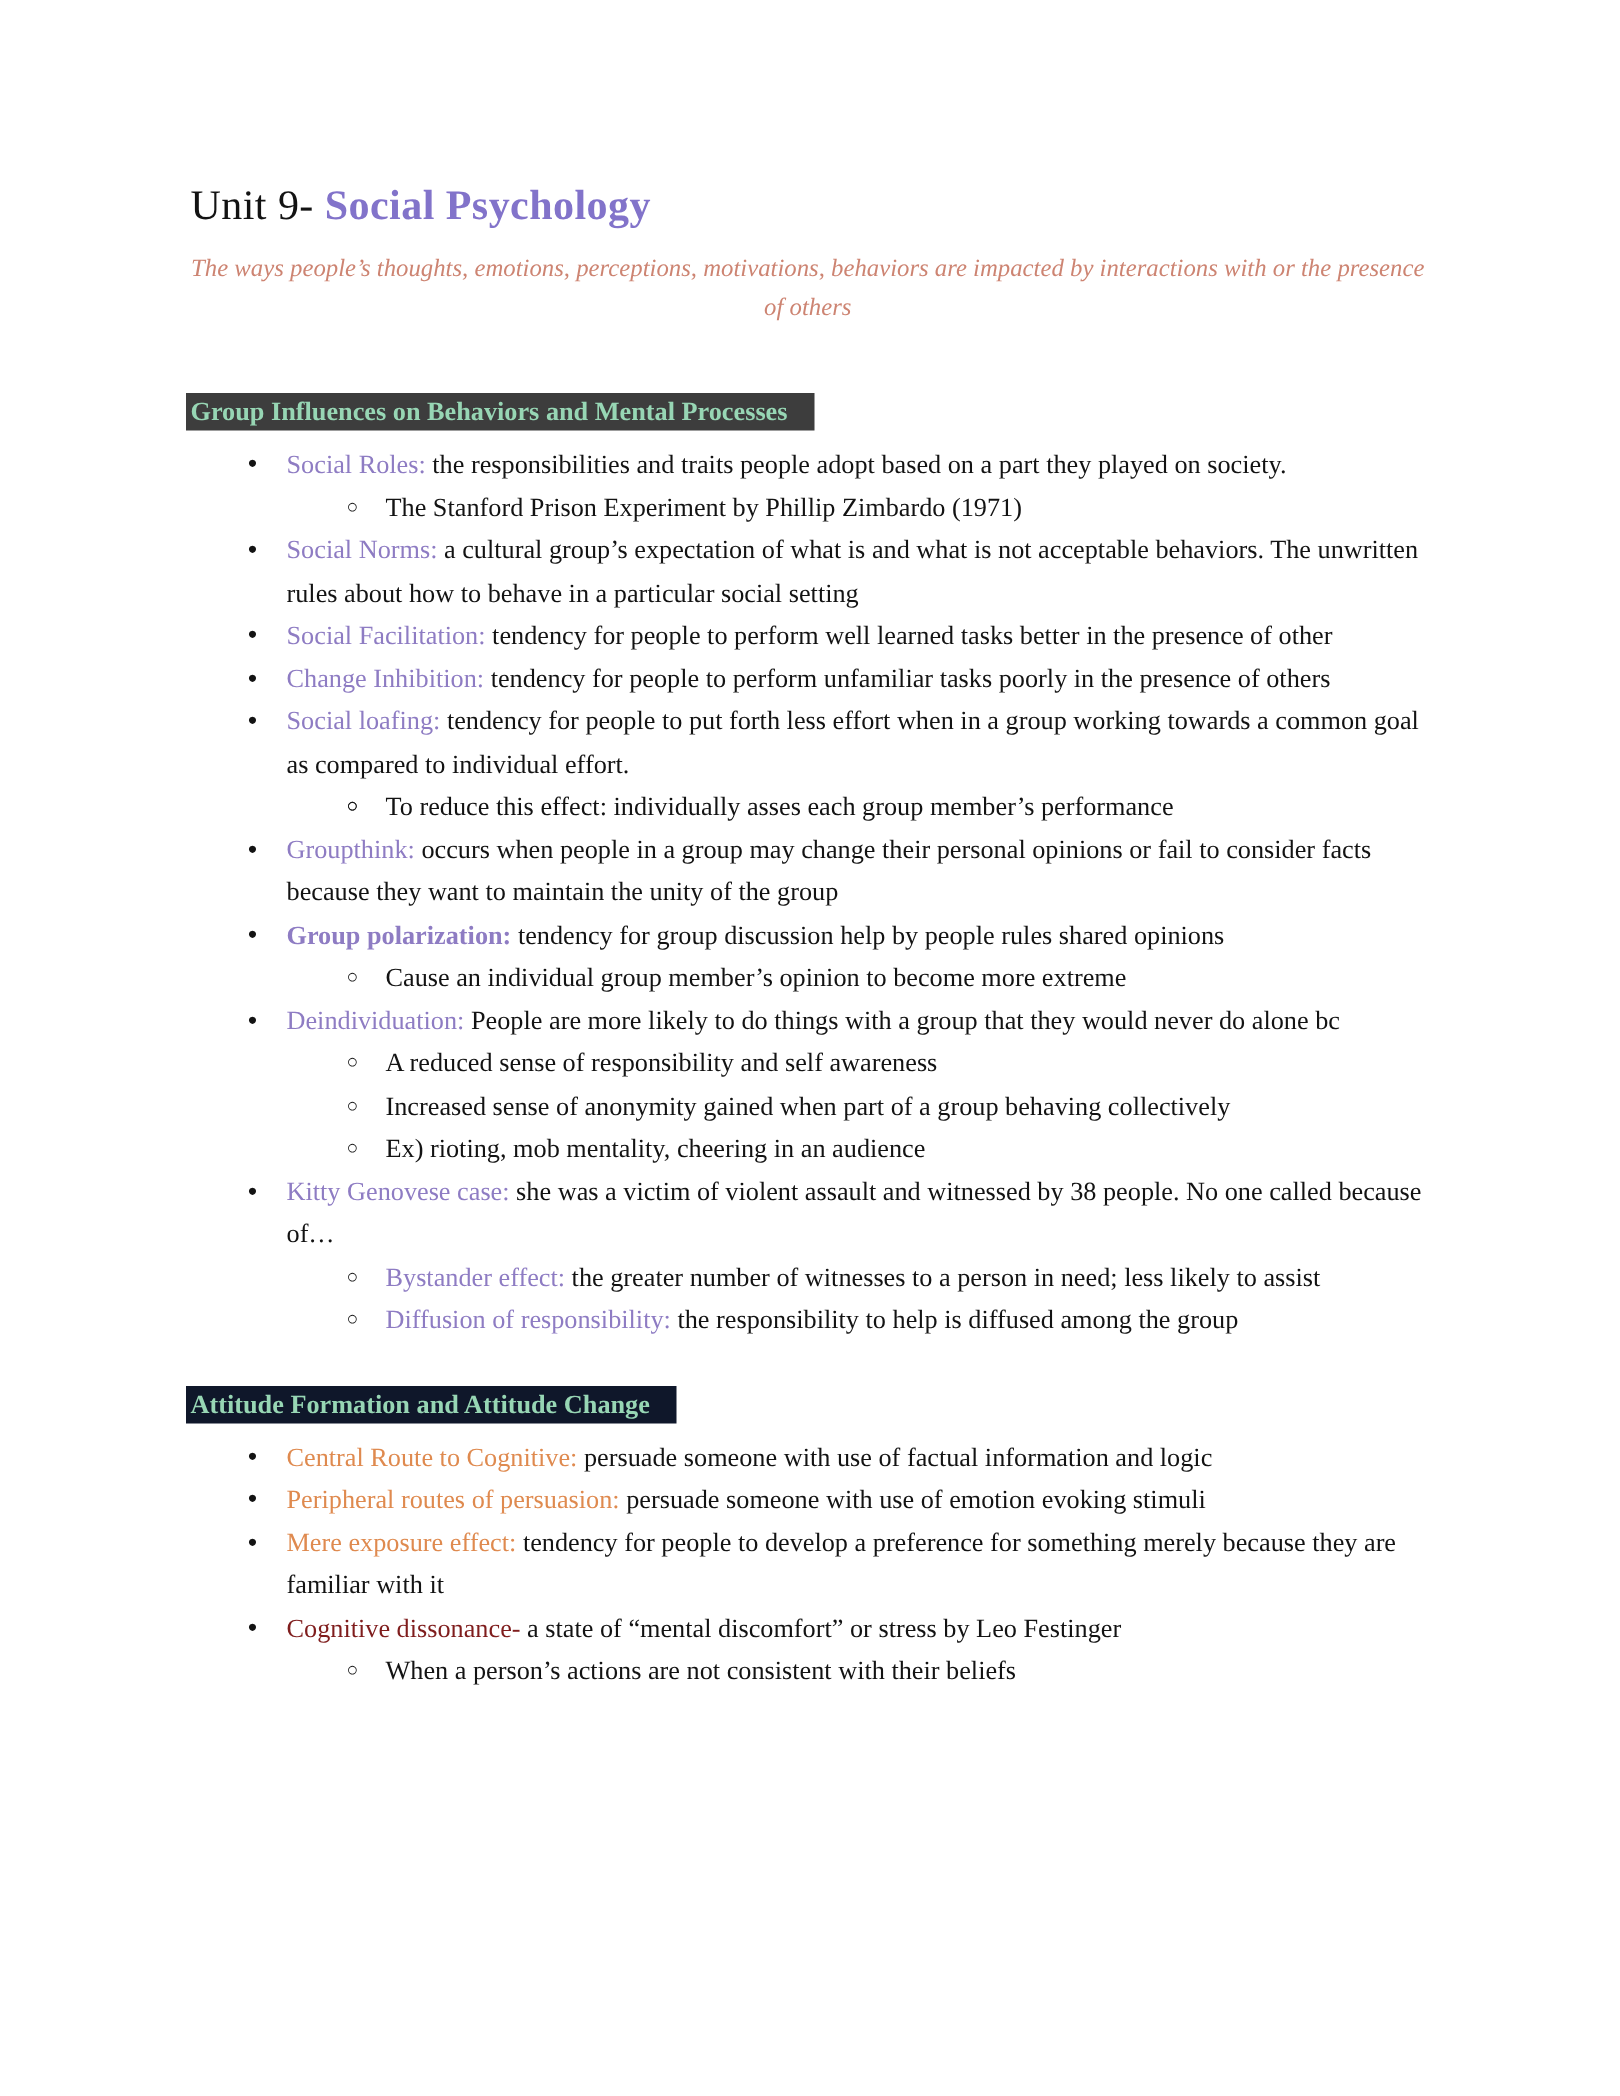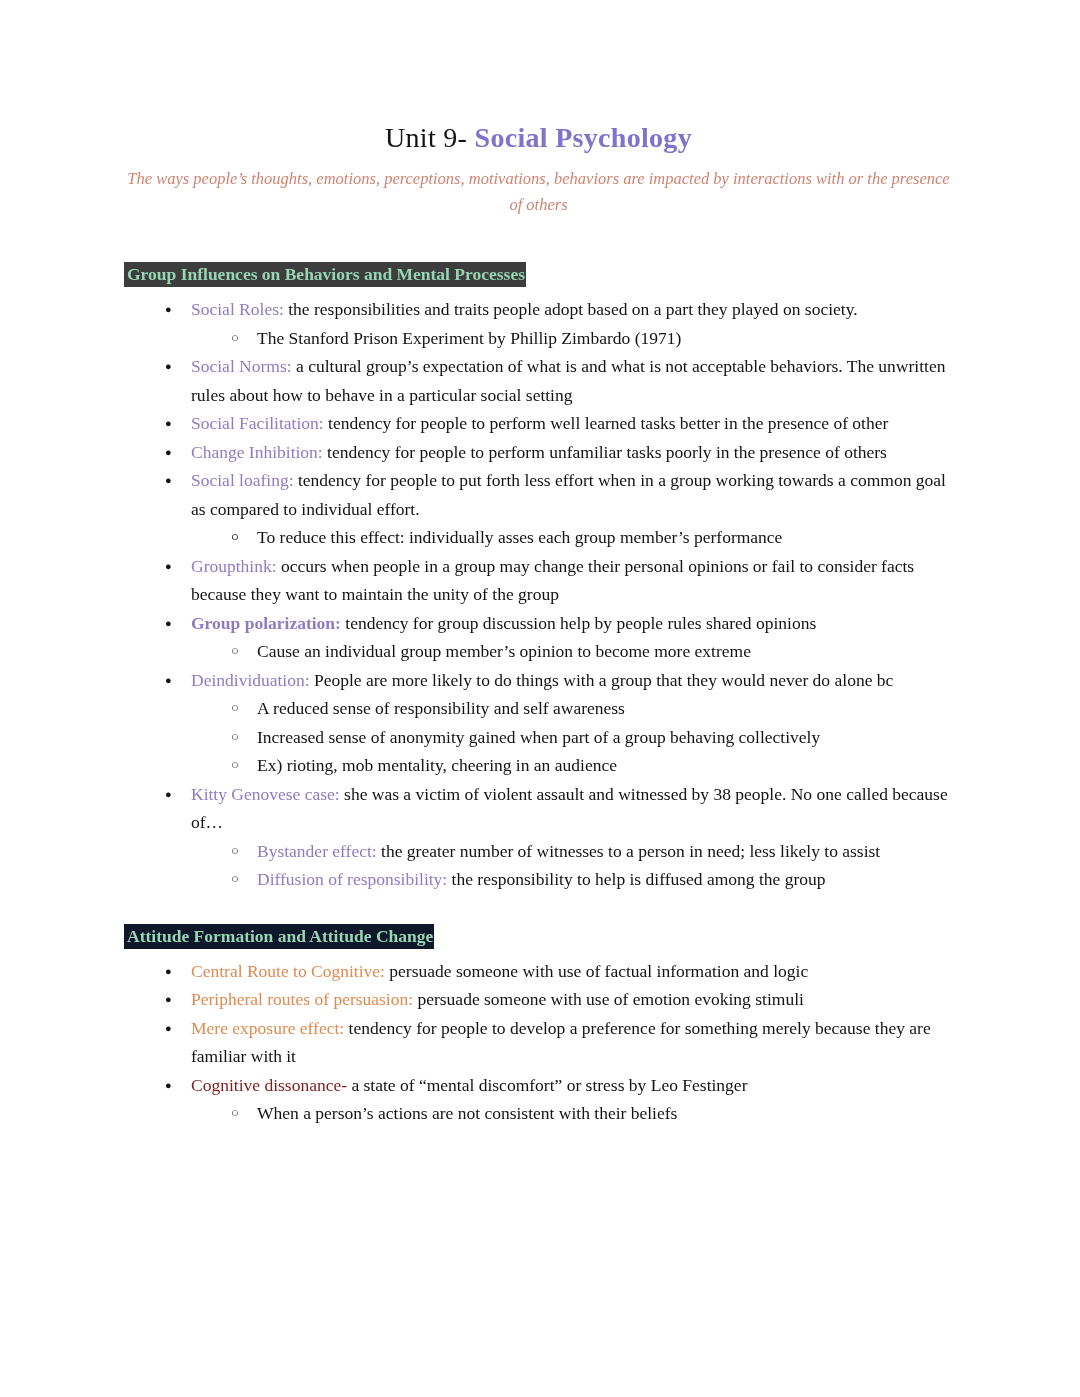--- a/index.html
+++ b/index.html
@@ -5,21 +5,21 @@
   html,body{margin:0;padding:0;background:#ffffff;}
   body{
     width:1080px;height:1397px;
     font-family:"Liberation Serif","DejaVu Serif",serif;
     color:#131313;
     overflow:hidden;
   }
   .page{padding:122px 130px 0 127px;}
 
   .title{
-    text-align:center;
+    text-align:left;
     font-size:28px;
     font-weight:400;
     margin:0 0 12px 0;
     letter-spacing:.3px;
   }
   .title .hl{font-weight:700;}
 
   .subtitle{
     text-align:center;
     font-style:italic;
@@ -28,21 +28,21 @@
     max-width:852px;
     margin:0 auto 44px auto;
   }
 
   .section{margin:0 0 30px 0;}
   .section-header{
     display:inline-block;
     font-weight:700;
     font-size:17.5px;
     line-height:22px;
-    padding:1px 1px 2px 3px;
+    padding:1px 18px 2px 3px;
     margin:0 0 8px -3px;
   }
 
   ul.items, ul.subs{
     list-style:none;
     margin:0;
     padding:0 0 0 36px;
     font-size:17.5px;
     line-height:28.5px;
   }

